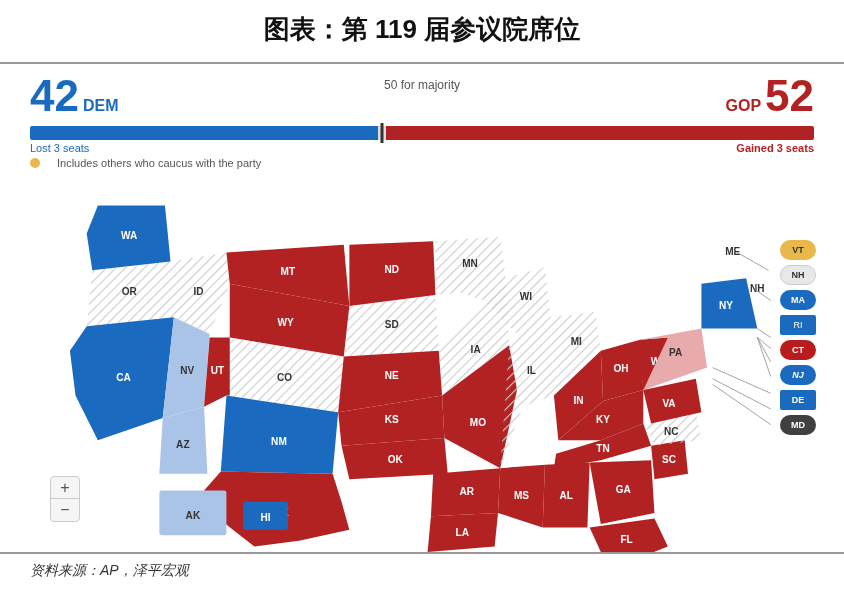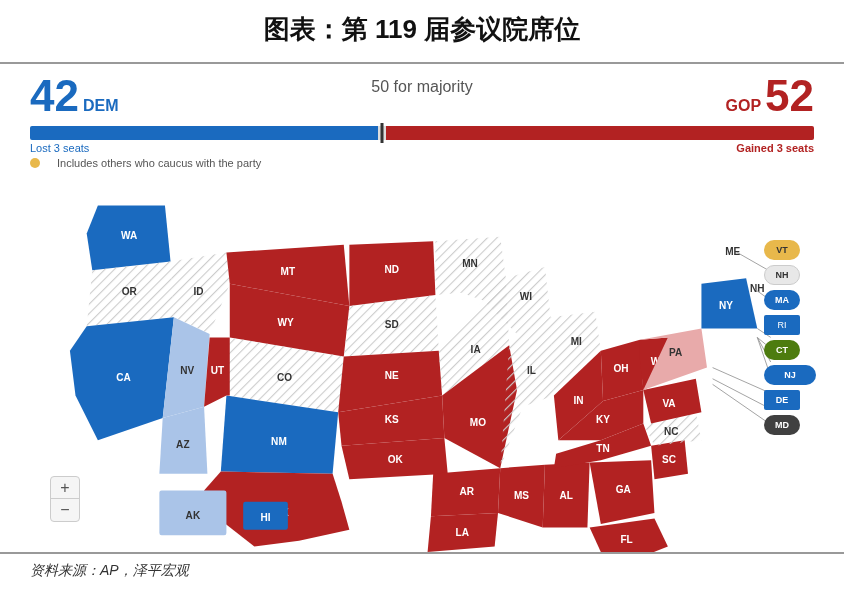--- a/index.html
+++ b/index.html
@@ -61,21 +61,21 @@
       font-weight: bold;
       color: #b22222;
       line-height: 1;
     }
 
     .majority-label {
       position: absolute;
       left: 50%;
       transform: translateX(-50%);
       top: 14px;
-      font-size: 16px;
+      font-size: 12px;
       color: #555;
       text-align: center;
     }
 
     .progress-bar-container {
       margin: 4px 30px 0 30px;
       position: relative;
       height: 14px;
       display: flex;
     }
@@ -411,25 +411,25 @@
 
     <div>
       <div style="width:36px;height:20px;border-radius:10px;background:#1a6abf;display:flex;align-items:center;justify-content:center;font-size:9px;font-weight:bold;color:#fff;">MA</div>
     </div>
 
     <div>
       <div style="width:36px;height:20px;border-radius:2px;background:#1a6abf;display:flex;align-items:center;justify-content:center;font-size:9px;font-weight:normal;color:#fff;">RI</div>
     </div>
 
     <div>
-      <div style="width:36px;height:20px;border-radius:10px;background:#4d7c0f;display:flex;align-items:center;justify-content:center;font-size:9px;font-weight:bold;color:#fff;">CT</div>
-    </div>
-
-    <div>
-      <div style="width:52px;height:20px;border-radius:10px;background:#1a6abf;display:flex;align-items:center;justify-content:center;font-size:9px;font-weight:bold;color:#fff;">NJ</div>
+      <div style="width:36px;height:20px;border-radius:10px;background:#b91c1c;display:flex;align-items:center;justify-content:center;font-size:9px;font-weight:bold;color:#fff;">CT</div>
+    </div>
+
+    <div>
+      <div style="width:36px;height:20px;border-radius:10px;background:#1a6abf;display:flex;align-items:center;justify-content:center;font-size:9px;font-weight:bold;color:#fff;font-style:italic;">NJ</div>
     </div>
 
     <div>
       <div style="width:36px;height:20px;border-radius:2px;background:#1a6abf;display:flex;align-items:center;justify-content:center;font-size:9px;font-weight:bold;color:#fff;">DE</div>
     </div>
 
     <div>
       <div style="width:36px;height:20px;border-radius:10px;background:#404040;display:flex;align-items:center;justify-content:center;font-size:9px;font-weight:bold;color:#fff;">MD</div>
     </div>
   </div>

